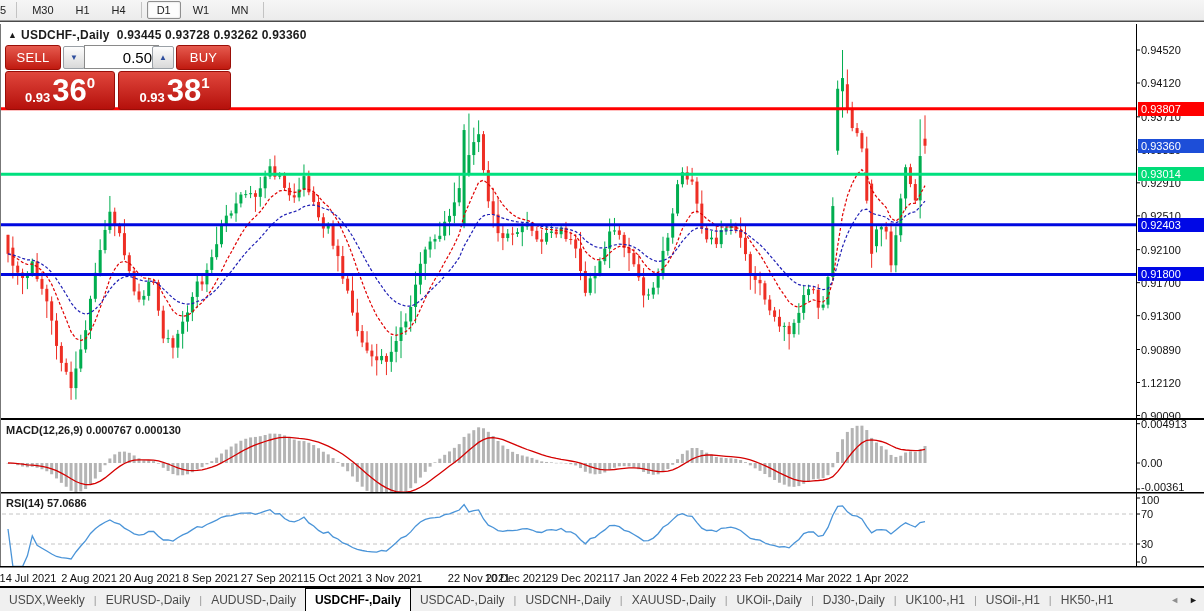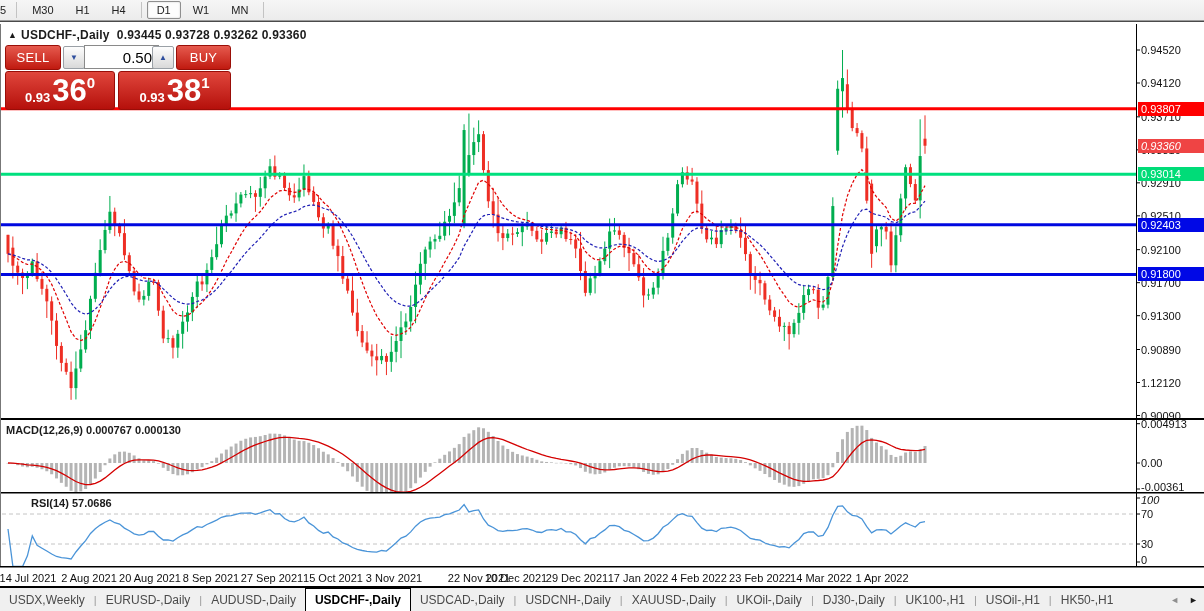--- a/index.html
+++ b/index.html
@@ -756,44 +756,44 @@
       <span class="sup">0</span>
     </div>
     <div class="tp-price buyp">
       <span class="small">0.93</span>
       <span class="big">38</span>
       <span class="sup">1</span>
     </div>
   </div>
 
   <div class="ind-label" style="top:402px;">MACD(12,26,9) 0.000767 0.000130</div>
-  <div class="ind-label" style="top:475px;margin-left:25px;">RSI(14) 57.0686</div>
+  <div class="ind-label" style="top:475px;">RSI(14) 57.0686</div>
 
   <div id="axis-layer">
       <div class="tick-label" style="top: 22px;">0.94520</div>
       <div class="tick-label" style="top: 55.0033px;">0.94120</div>
       <div class="tick-label" style="top: 88.8317px;">0.93710</div>
       <div class="tick-label" style="top: 121.835px;">0.93310</div>
       <div class="tick-label" style="top: 154.838px;">0.92910</div>
       <div class="tick-label" style="top: 187.842px;">0.92510</div>
       <div class="tick-label" style="top: 221.67px;">0.92100</div>
       <div class="tick-label" style="top: 254.673px;">0.91700</div>
       <div class="tick-label" style="top: 287.677px;">0.91300</div>
       <div class="tick-label" style="top: 321.505px;">0.90890</div>
       <div class="tick-label" style="top: 354.508px;">1.12120</div>
       <div class="tick-label" style="top: 387.512px;">0.90090</div>
       <div class="tick-label" style="top: 395.696px;">0.004913</div>
       <div class="tick-label" style="top: 435px;">0.00</div>
       <div class="tick-label" style="top: 459px;">-0.00361</div>
-      <div class="tick-label" style="top: 472px; font-style: italic;">100</div>
+      <div class="tick-label" style="top: 472px;">100</div>
       <div class="tick-label" style="top: 486px;">70</div>
       <div class="tick-label" style="top: 516px;">30</div>
       <div class="tick-label" style="top: 532px;">0</div>
       <div class="price-tag" style="top: 79.8284px; background: rgb(255, 0, 0);">0.93807</div>
-      <div class="price-tag" style="top: 116.71px; background: #ef4444; font-style: italic;">0.93360</div>
+      <div class="price-tag" style="top: 116.71px; background: #1d4ed8;">0.93360</div>
       <div class="price-tag" style="top: 145.257px; background: rgb(0, 220, 120);">0.93014</div>
       <div class="price-tag" style="top: 195.67px; background: rgb(0, 8, 230);">0.92403</div>
       <div class="price-tag" style="top: 245.422px; background: rgb(0, 8, 230);">0.91800</div>
     </div>
   <div id="date-layer">
       <div class="date-label" style="left: -9px; top: 550px;">14 Jul 2021</div>
       <div class="date-label" style="left: 52px; top: 550px;">2 Aug 2021</div>
       <div class="date-label" style="left: 113px; top: 550px;">20 Aug 2021</div>
       <div class="date-label" style="left: 174px; top: 550px;">8 Sep 2021</div>
       <div class="date-label" style="left: 235px; top: 550px;">27 Sep 2021</div>

